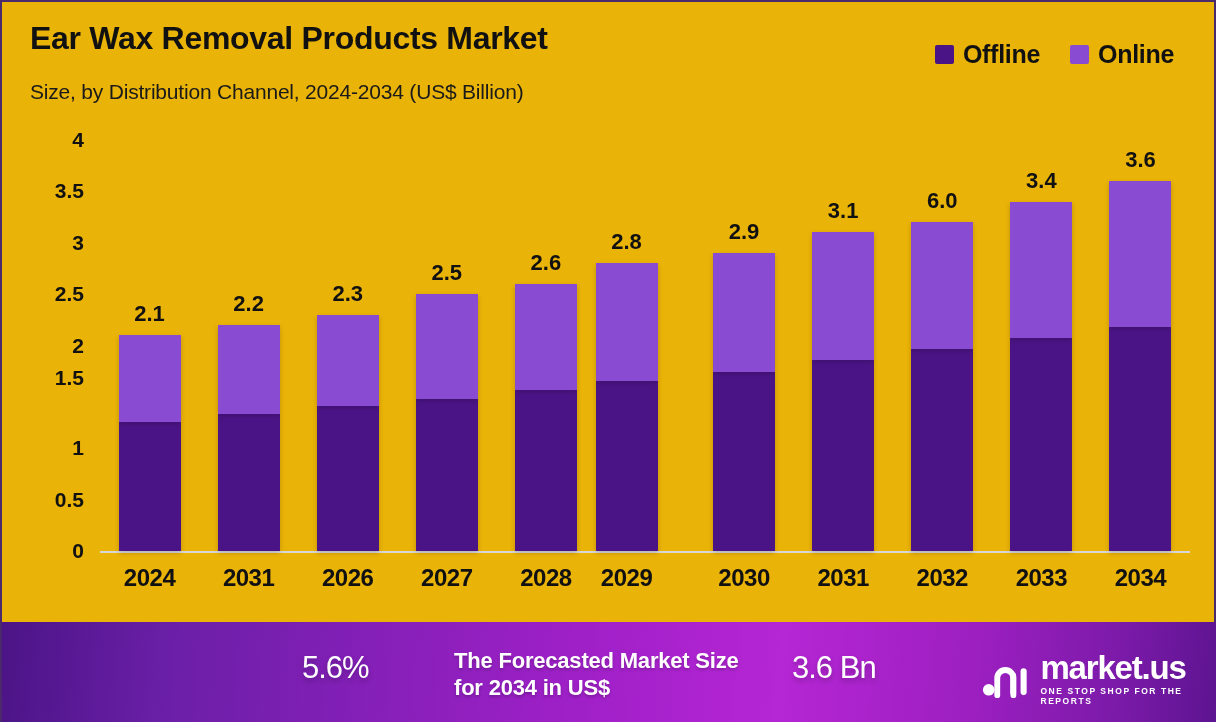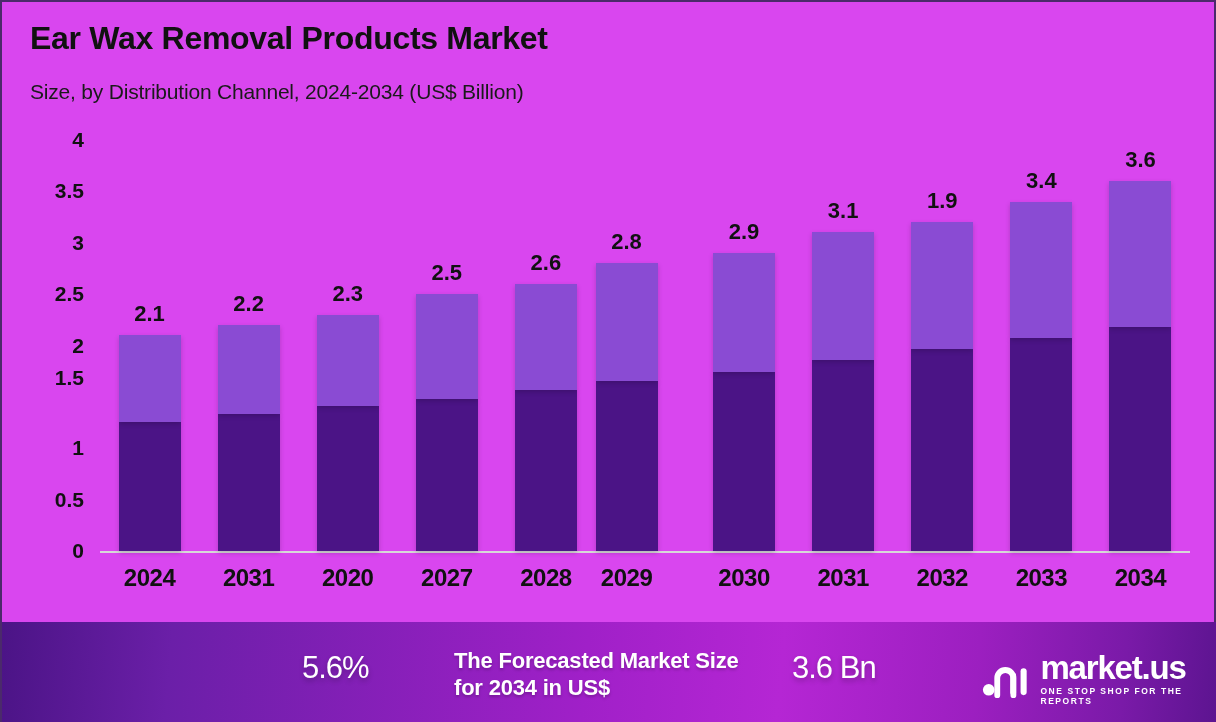--- a/index.html
+++ b/index.html
@@ -5,21 +5,21 @@
   * { margin:0; padding:0; box-sizing:border-box; }
   html,body { background:#ffffff; }
   body {
     width:1216px; height:722px;
     font-family:"Liberation Sans", sans-serif;
     overflow:hidden;
     position:relative;
   }
   #root {
     position:absolute; inset:0;
-    background:#d946ef;
+    background:#eab308;
     border:2px solid #4b2a6b;
     border-bottom:none;
   }
 
   
   .header { position:absolute; left:0; top:0; width:100%; height:118px; }
   .title {
     position:absolute; left:28px; top:18px;
     font-size:32px; font-weight:bold; color:#111111;
     letter-spacing:-0.3px;
@@ -115,20 +115,30 @@
 </head>
 <body>
 
 <div id="root">
 
   <div class="header">
     <div class="title">Ear Wax Removal Products Market</div>
     <div class="subtitle">Size, by Distribution Channel, 2024-2034 (US$ Billion)</div>
   </div>
 
+  <div class="legend" id="legend">
+      <div class="legend-item">
+        <span class="legend-swatch" style="background: rgb(75, 20, 134);"></span>
+        <span class="legend-label">Offline</span>
+      </div>
+      <div class="legend-item">
+        <span class="legend-swatch" style="background: rgb(138, 75, 211);"></span>
+        <span class="legend-label">Online</span>
+      </div>
+    </div>
 
   <div class="plot">
     <div class="ytick-wrap" id="yaxis">
         <div class="ytick" style="top: 549px;">0</div>
         <div class="ytick" style="top: 497.625px;">0.5</div>
         <div class="ytick" style="top: 446.25px;">1</div>
         <div class="ytick" style="top: 376px;">1.5</div>
         <div class="ytick" style="top: 343.5px;">2</div>
         <div class="ytick" style="top: 292.125px;">2.5</div>
         <div class="ytick" style="top: 240.75px;">3</div>
@@ -146,21 +156,21 @@
         <div class="bargroup" style="left: 99.0909px; width: 99.0909px;">
           <div class="bar seg-offline" style="top: 412.342px; height: 136.657px; background: rgb(75, 20, 134);"></div>
           <div class="bar seg-online" style="top: 322.95px; height: 89.3925px; background: rgb(138, 75, 211);"></div>
           <div class="bar-total" style="top: 288.95px;">2.2</div>
           <div class="xlabel">2031</div>
         </div>
         <div class="bargroup" style="left: 198.182px; width: 99.0909px;">
           <div class="bar seg-offline" style="top: 404.123px; height: 144.877px; background: rgb(75, 20, 134);"></div>
           <div class="bar seg-online" style="top: 312.675px; height: 91.4475px; background: rgb(138, 75, 211);"></div>
           <div class="bar-total" style="top: 278.675px;">2.3</div>
-          <div class="xlabel">2020</div>
+          <div class="xlabel">2026</div>
         </div>
         <div class="bargroup" style="left: 297.273px; width: 99.0909px;">
           <div class="bar seg-offline" style="top: 396.93px; height: 152.07px; background: rgb(75, 20, 134);"></div>
           <div class="bar seg-online" style="top: 292.125px; height: 104.805px; background: rgb(138, 75, 211);"></div>
           <div class="bar-total" style="top: 258.125px;">2.5</div>
           <div class="xlabel">2027</div>
         </div>
         <div class="bargroup" style="left: 396.364px; width: 99.0909px;">
           <div class="bar seg-offline" style="top: 387.683px; height: 161.317px; background: rgb(75, 20, 134);"></div>
           <div class="bar seg-online" style="top: 281.85px; height: 105.832px; background: rgb(138, 75, 211);"></div>
@@ -181,21 +191,21 @@
         </div>
         <div class="bargroup" style="left: 693.636px; width: 99.0909px; text-align: center;">
           <div class="bar seg-offline" style="top: 357.885px; height: 191.115px; background: rgb(75, 20, 134);"></div>
           <div class="bar seg-online" style="top: 230.475px; height: 127.41px; background: rgb(138, 75, 211);"></div>
           <div class="bar-total" style="top: 196.475px;">3.1</div>
           <div class="xlabel">2031</div>
         </div>
         <div class="bargroup" style="left: 792.727px; width: 99.0909px;">
           <div class="bar seg-offline" style="top: 346.582px; height: 202.417px; background: rgb(75, 20, 134);"></div>
           <div class="bar seg-online" style="top: 220.2px; height: 126.382px; background: rgb(138, 75, 211);"></div>
-          <div class="bar-total" style="top: 186.2px;">1.9</div>
+          <div class="bar-total" style="top: 186.2px;">6.0</div>
           <div class="xlabel">2032</div>
         </div>
         <div class="bargroup" style="left: 891.818px; width: 99.0909px;">
           <div class="bar seg-offline" style="top: 336.308px; height: 212.692px; background: rgb(75, 20, 134);"></div>
           <div class="bar seg-online" style="top: 199.65px; height: 136.657px; background: rgb(138, 75, 211);"></div>
           <div class="bar-total" style="top: 165.65px;">3.4</div>
           <div class="xlabel">2033</div>
         </div>
         <div class="bargroup" style="left: 990.909px; width: 99.0909px;">
           <div class="bar seg-offline" style="top: 325.005px; height: 223.995px; background: rgb(75, 20, 134);"></div>

